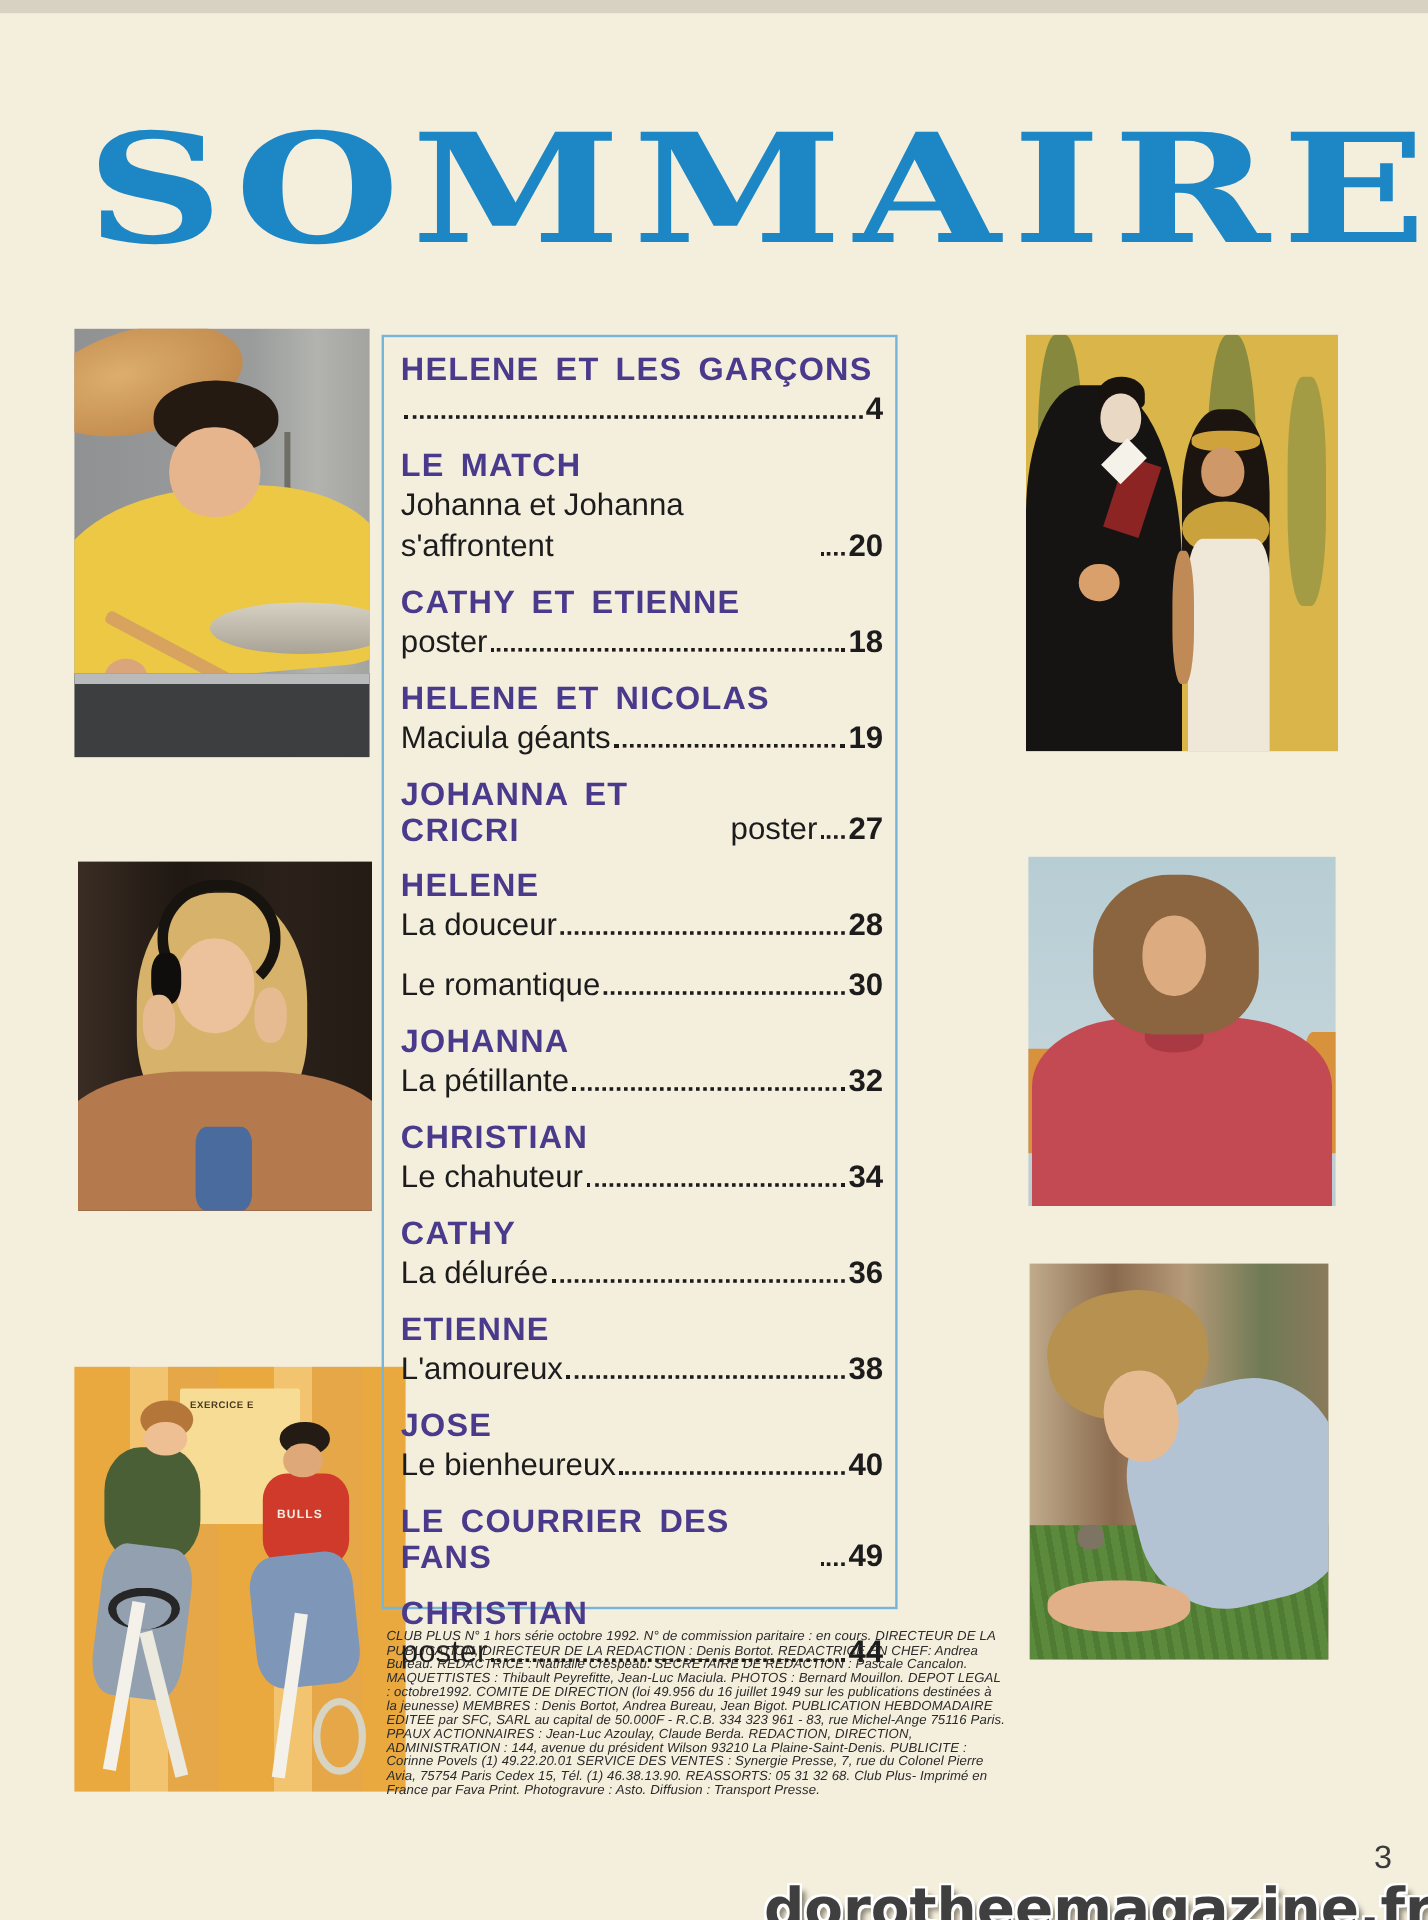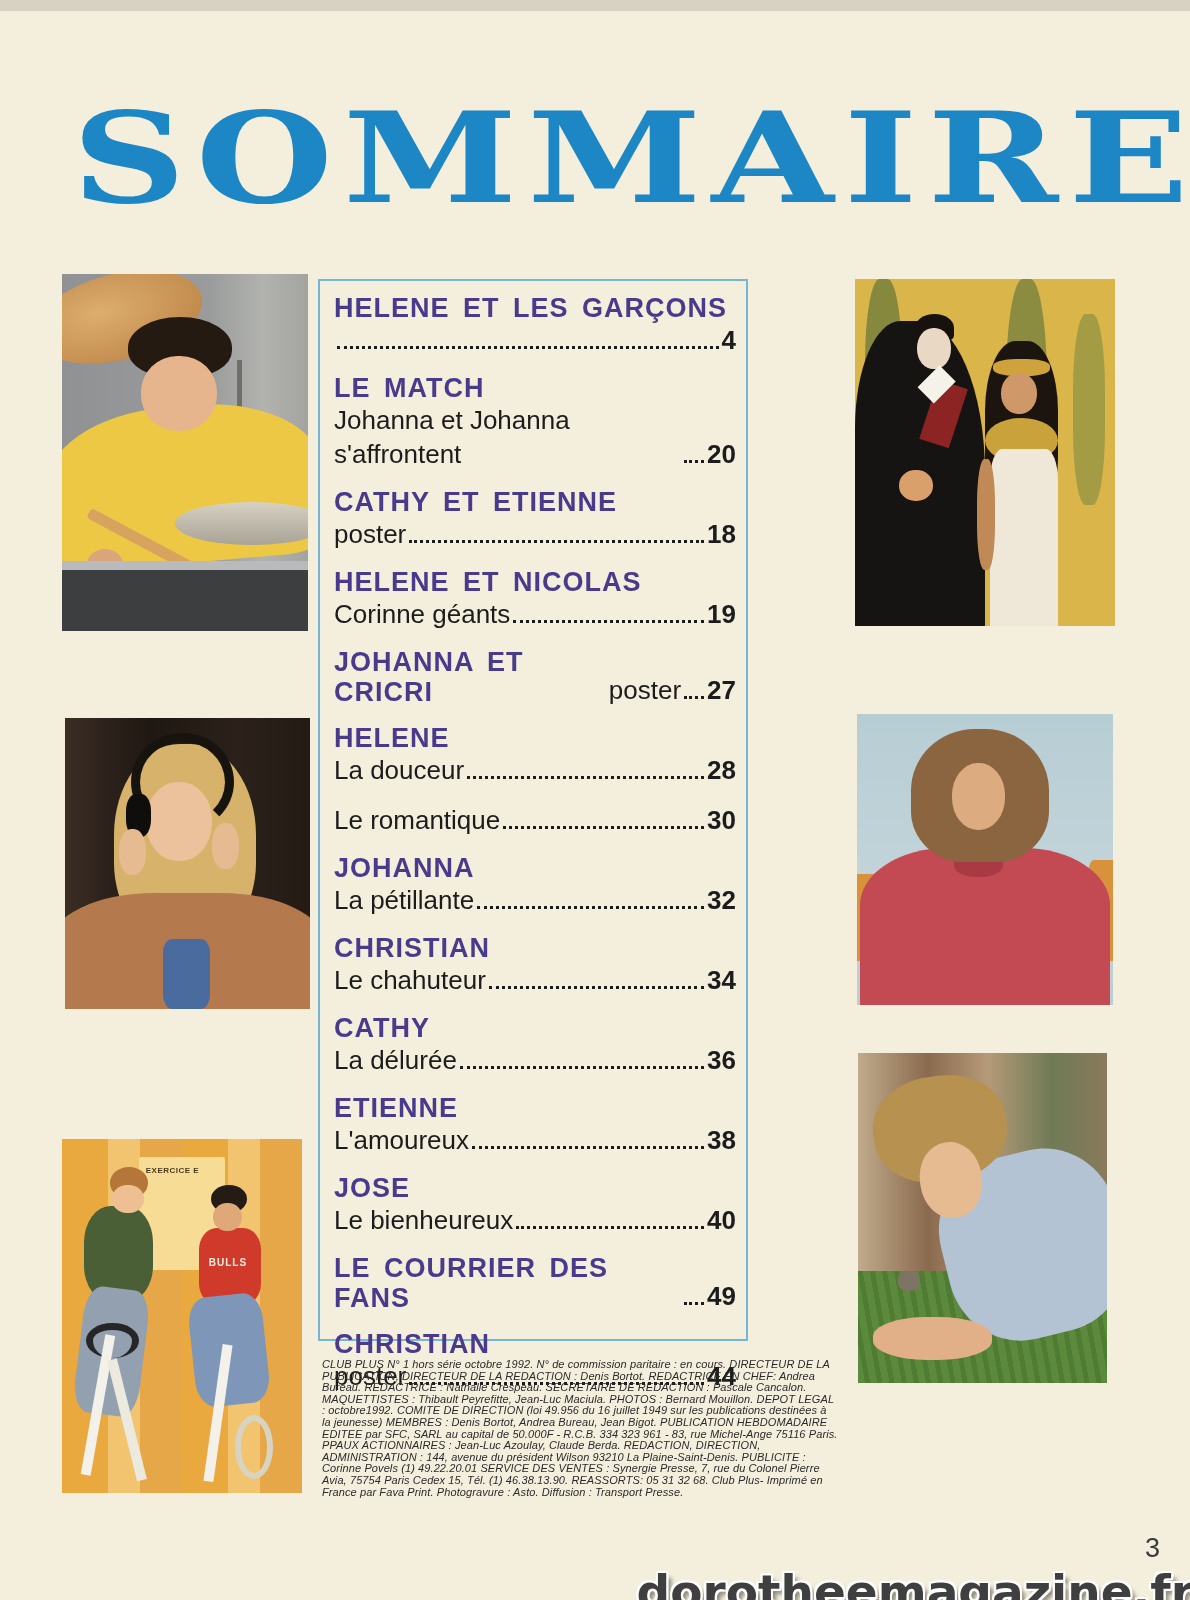--- a/index.html
+++ b/index.html
@@ -66,21 +66,21 @@
     background:linear-gradient(90deg,#3a2d24 0%,#1f1712 35%,#2b211a 70%,#241b15 100%);}
   .sh-hel-hair{left:20%; top:9%; width:58%; height:68%; border-radius:46% 46% 40% 40%; background:#d6b26a;}
   .sh-hp-band{left:27%; top:5%; width:42%; height:34%; border-radius:50%;
     border:9px solid #17130f; border-bottom-color:transparent; background:transparent; box-sizing:border-box;}
   .sh-hel-face{left:33%; top:22%; width:27%; height:27%; border-radius:48%; background:#ecc29c;}
   .sh-hp-cup{left:25%; top:26%; width:10%; height:15%; border-radius:40%; background:#0f0e0c;}
   .sh-hel-jacket{left:-6%; top:60%; width:112%; height:46%; border-radius:38% 38% 0 0; background:#b5794e;}
   .sh-hel-blue{left:40%; top:76%; width:19%; height:24%; background:#4a6b9e; border-radius:20%;}
   .sh-hel-hand-l{left:22%; top:38%; width:11%; height:16%; border-radius:45%; background:#e6bb92;}
   .sh-hel-hand-r{left:60%; top:36%; width:11%; height:16%; border-radius:45%; background:#e6bb92;}
-  .ph-bikes{left:62px; top:1128px; width:240px; height:354px;
+  .ph-bikes{left:62px; top:1128px; width:276px; height:354px;
     background:repeating-linear-gradient(90deg,#e9a93f 0 46px,#f2c470 46px 78px,#e6a748 78px 120px);}
   .sh-poster{left:32%; top:5%; width:36%; height:32%; background:#f7dc96; border-radius:2px;}
   .sh-poster .poster-text{position:absolute; left:8%; top:8%; font-size:8px; font-weight:bold; color:#4a3a20; letter-spacing:0.5px;}
   .sh-g1-hair{left:20%; top:8%; width:16%; height:9%; border-radius:50%; background:#b5763a;}
   .sh-g1-face{left:21%; top:13%; width:13%; height:8%; border-radius:48%; background:#eebf92;}
   .sh-g1-sweater{left:9%; top:19%; width:29%; height:27%; border-radius:38%; background:#4a5f35;}
   .sh-g1-jeans{left:7%; top:42%; width:27%; height:36%; border-radius:25%; background:#93a0b0; transform:rotate(7deg);}
   .sh-g2-hair{left:62%; top:13%; width:15%; height:8%; border-radius:50%; background:#241c14;}
   .sh-g2-face{left:63%; top:18%; width:12%; height:8%; border-radius:48%; background:#dfa878;}
   .sh-g2-jersey{left:57%; top:25%; width:26%; height:22%; border-radius:28%; background:#cf3a2a;}
@@ -254,21 +254,21 @@
           <span class="toc-heading">CATHY ET ETIENNE</span>
           <div class="toc-row">
             <span class="toc-sub">poster</span>
             <span class="leader"></span>
             <span class="toc-page">18</span>
           </div>
         </div>
         <div class="toc-entry">
           <span class="toc-heading">HELENE ET NICOLAS</span>
           <div class="toc-row">
-            <span class="toc-sub">Corinne géants</span>
+            <span class="toc-sub">Maciula géants</span>
             <span class="leader"></span>
             <span class="toc-page">19</span>
           </div>
         </div>
         <div class="toc-entry inline">
           <div class="toc-row">
             <span class="toc-heading">JOHANNA ET CRICRI</span>
             <span class="toc-sub">poster</span>
             <span class="leader"></span>
             <span class="toc-page">27</span>

